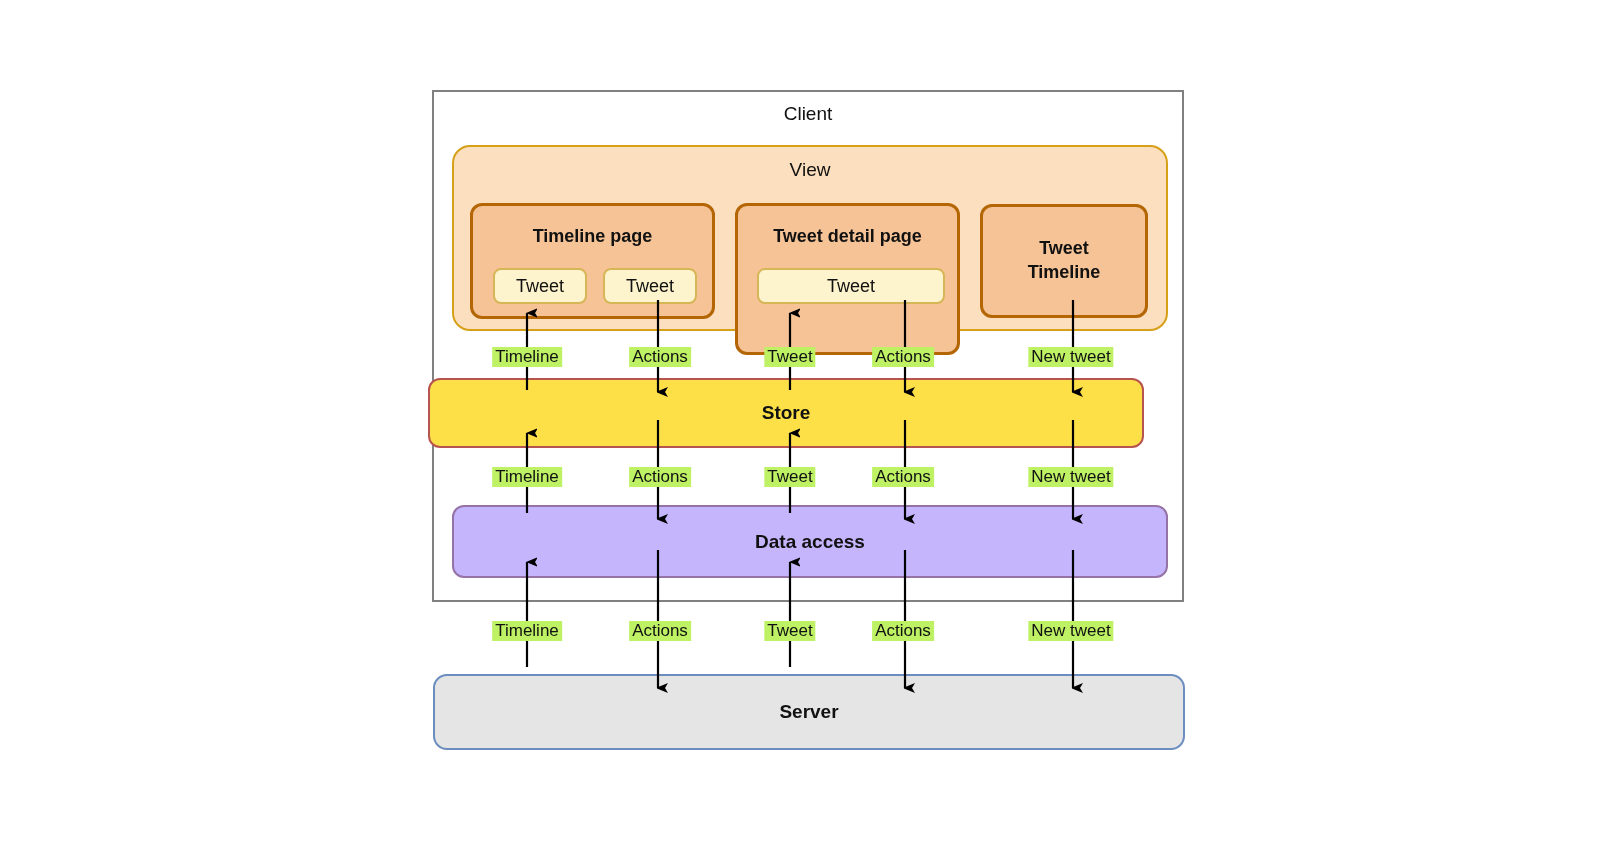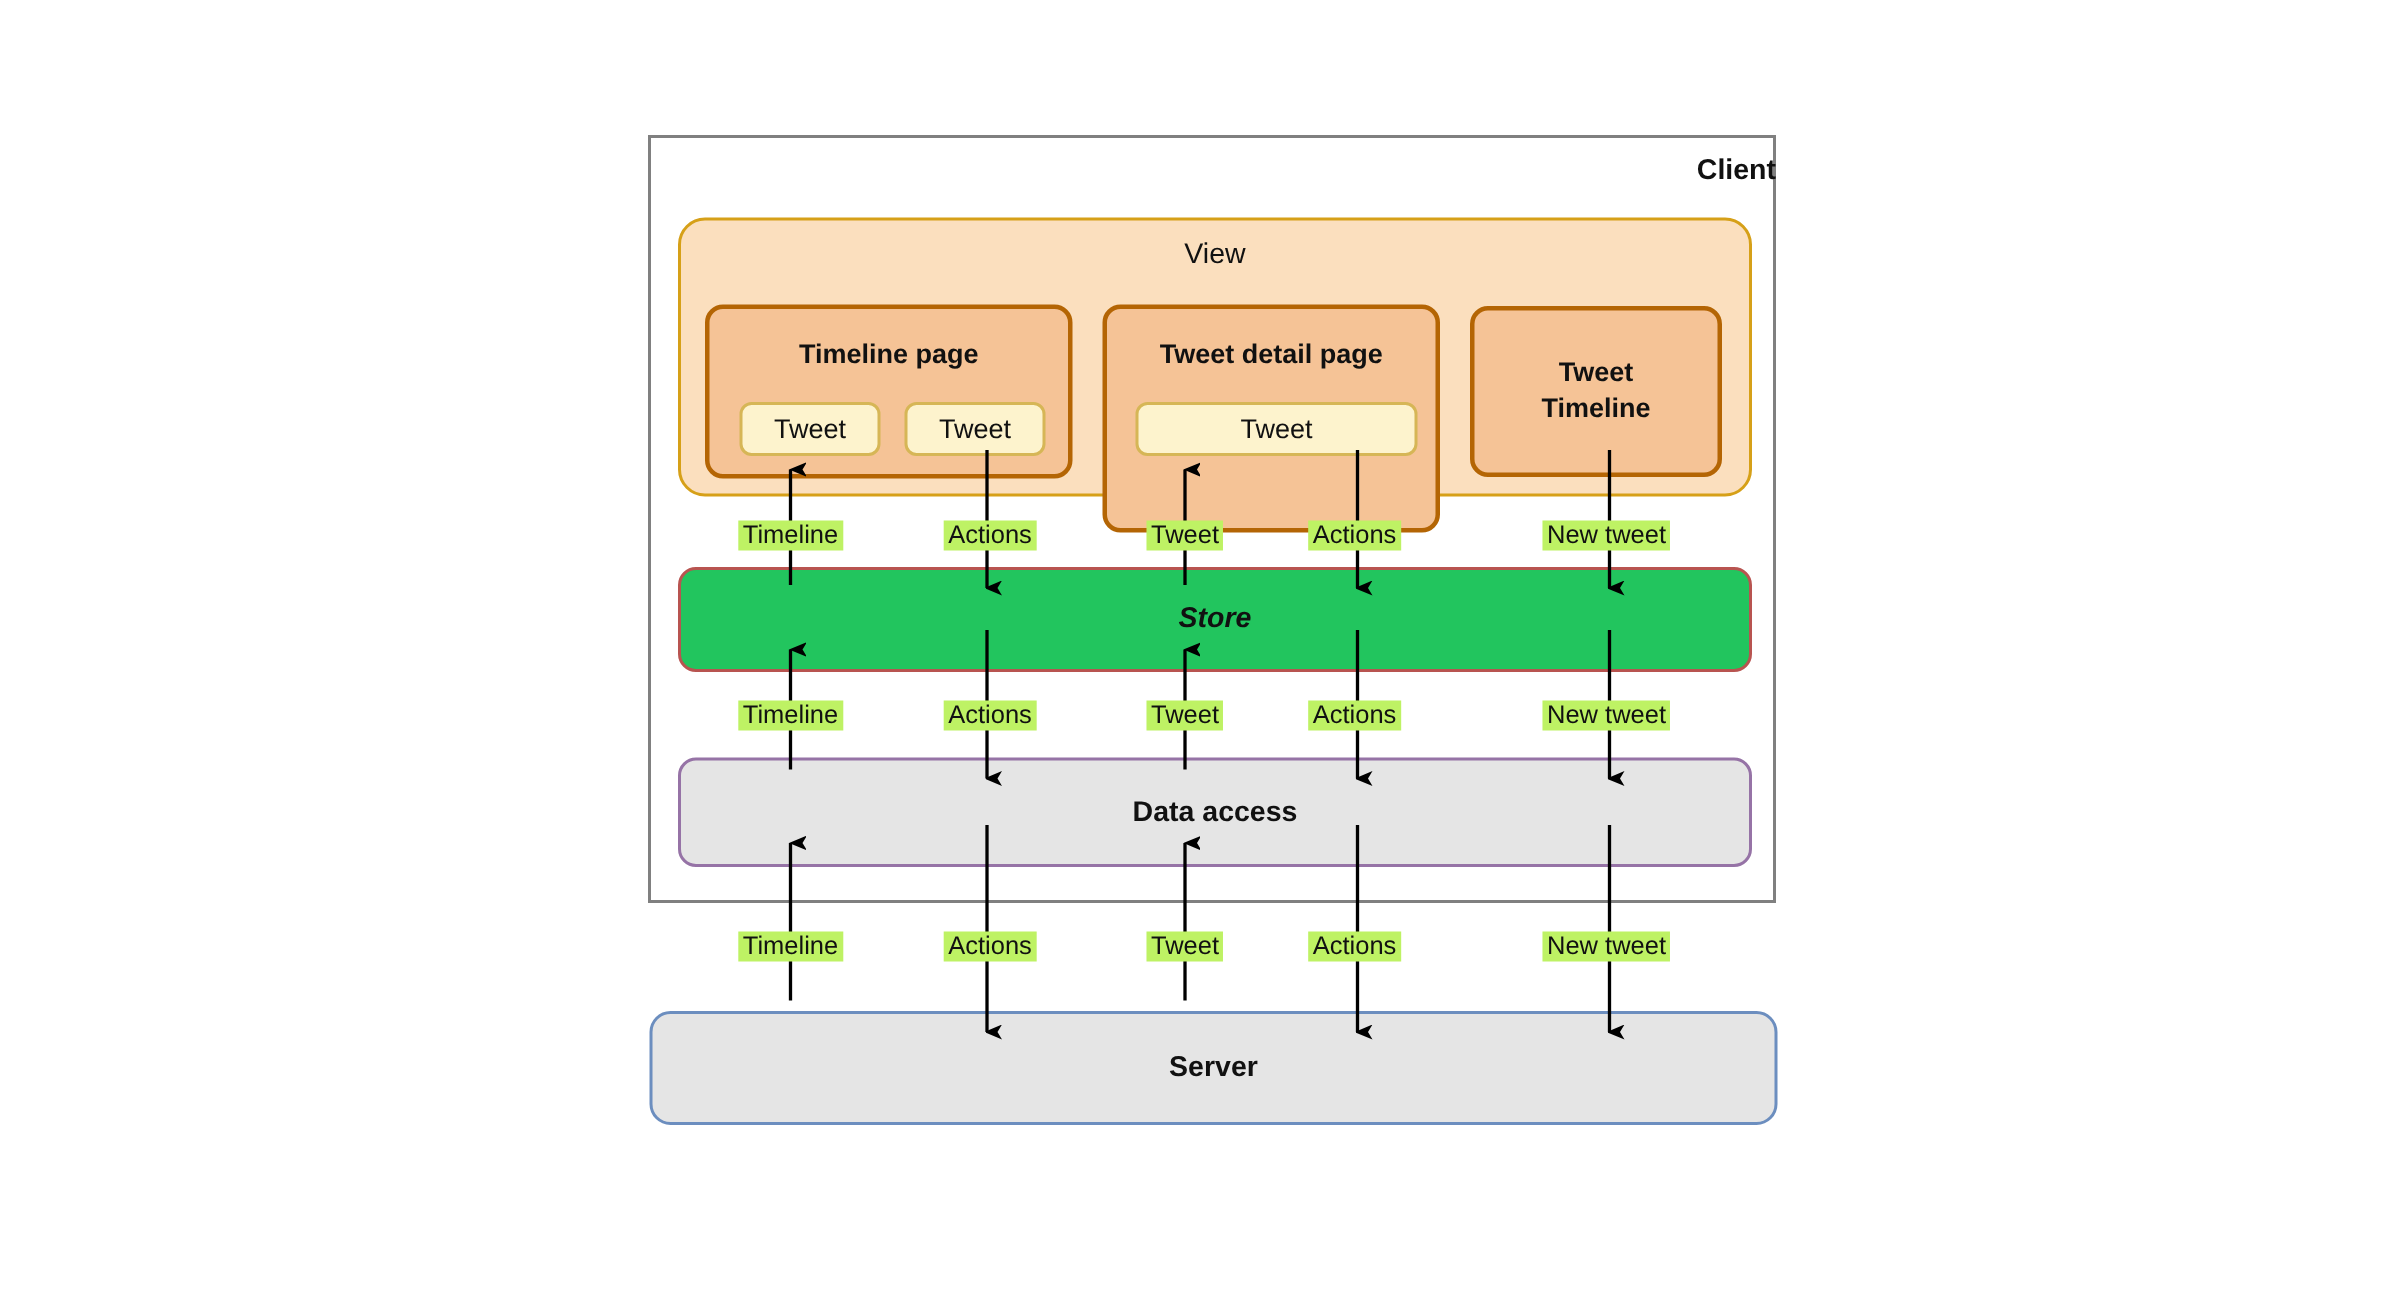--- a/index.html
+++ b/index.html
@@ -10,21 +10,21 @@
 
   .box{position:absolute;box-sizing:border-box;}
 
   
   .client{
     left:432px;top:90px;width:752px;height:512px;
     border:2px solid #808080;background:#ffffff;
   }
   .client-title{
     position:absolute;left:432px;top:103px;width:752px;
-    text-align:right;font-size:19px;font-weight:bold;color:#111111;
+    text-align:center;font-size:19px;font-weight:normal;color:#111111;
   }
 
   
   .view{
     left:452px;top:145px;width:716px;height:186px;
     border:2px solid #d6a018;background:#fbdfbe;border-radius:18px;
   }
   .view-title{
     position:absolute;left:452px;top:159px;width:716px;
     text-align:center;font-size:19px;font-weight:normal;color:#111111;
@@ -61,24 +61,24 @@
   .tweet-a{left:20px;top:62px;width:94px;height:36px;}
   .tweet-b{left:130px;top:62px;width:94px;height:36px;}
   .tweet-wide{left:19px;top:62px;width:188px;height:36px;}
 
   
   .layer{
     border-width:2px;border-style:solid;border-radius:12px;
     display:flex;align-items:center;justify-content:center;
     font-size:19px;font-weight:bold;color:#111111;
   }
-  .store{left:452px;top:378px;width:716px;height:70px;
-         border-color:#b85450;background:#22c55e;font-style:italic;}
+  .store{left:428px;top:378px;width:716px;height:70px;
+         border-color:#b85450;background:#fde047;}
   .dataaccess{left:452px;top:505px;width:716px;height:73px;
-         border-color:#9673a6;background:#e5e5e5;}
+         border-color:#9673a6;background:#c4b5fd;}
   .server{left:433px;top:674px;width:752px;height:76px;
          border-color:#6c8ebf;background:#e5e5e5;border-radius:14px;}
 
   
   .arrows{position:absolute;left:0;top:0;width:1600px;height:866px;
           pointer-events:none;}
 
   
   .edge-label{
     position:absolute;font-size:17px;color:#111111;

